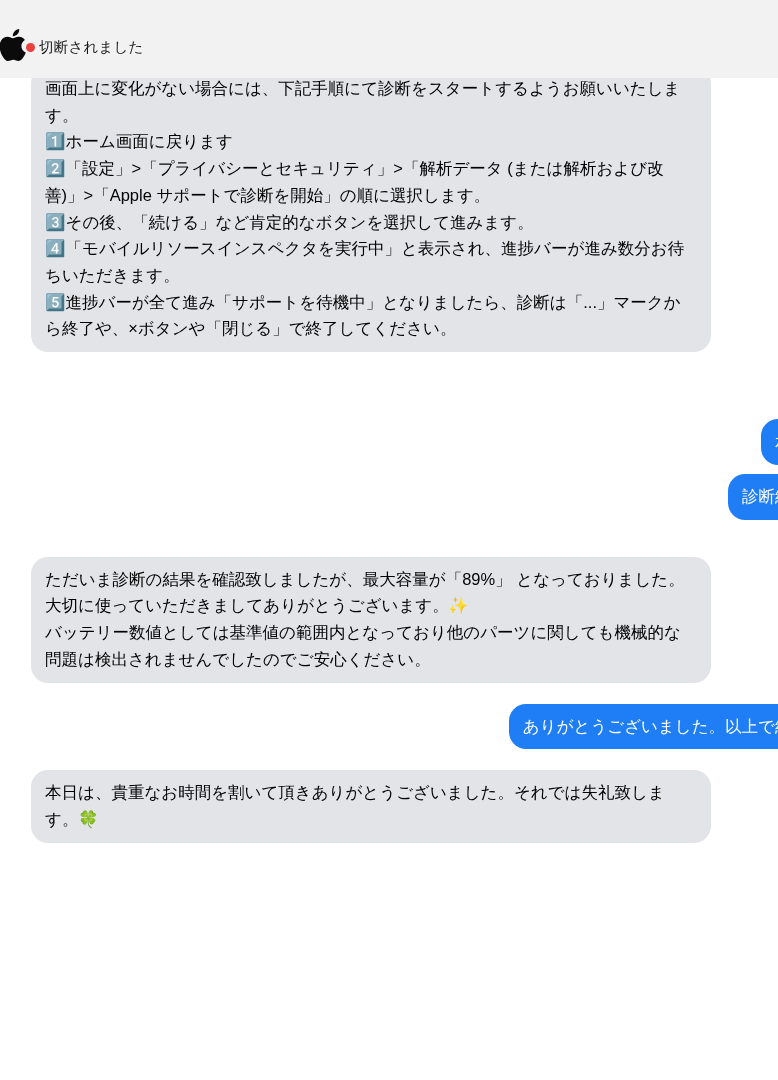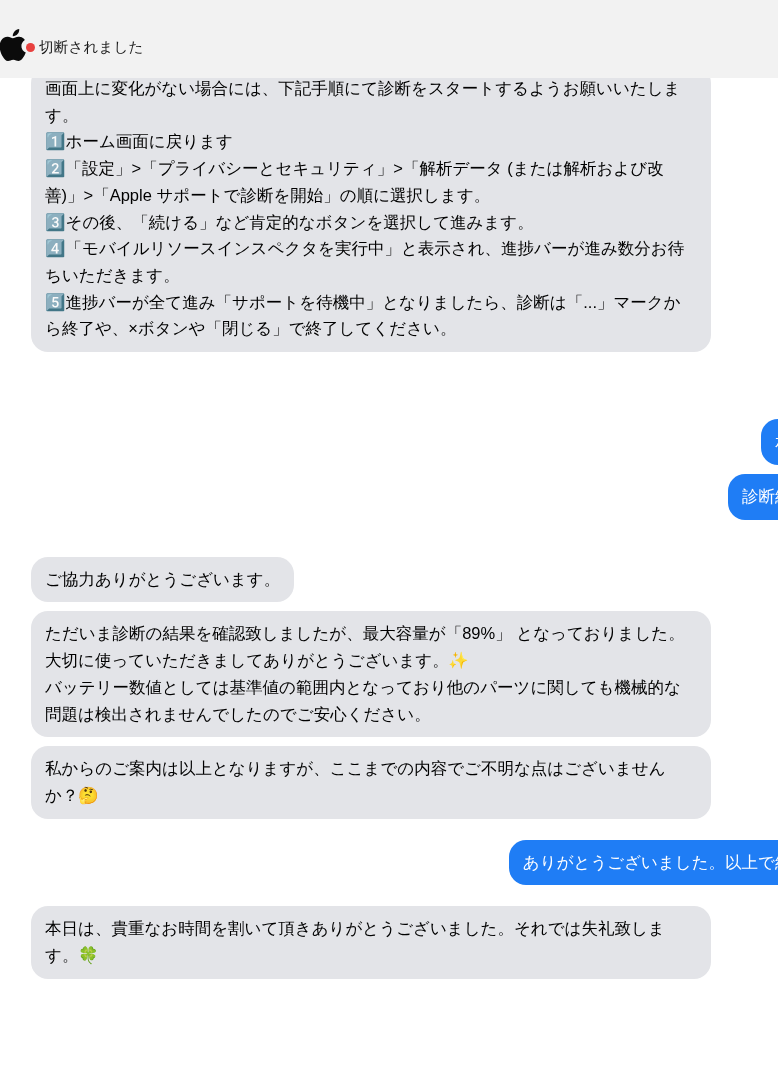--- a/index.html
+++ b/index.html
@@ -129,32 +129,26 @@
   <div class="msg-row right">
     <div class="bubble user">承知</div>
   </div>
 
   <div class="msg-row right">
     <div class="bubble user">診断終了</div>
   </div>
 
   <div style="height:28px"></div>
 
-  <div class="msg-row left">
-    <div class="bubble agent">ご協力ありがとうございます。</div>
-  </div>
 
   <div class="msg-row left">
     <div class="bubble agent">ただいま診断の結果を確認致しましたが、最大容量が「89%」 となっておりました。大切に使っていただきましてありがとうございます。✨
 バッテリー数値としては基準値の範囲内となっており他のパーツに関しても機械的な問題は検出されませんでしたのでご安心ください。</div>
   </div>
 
-  <div class="msg-row left">
-    <div class="bubble agent">私からのご案内は以上となりますが、ここまでの内容でご不明な点はございませんか？🤔</div>
-  </div>
 
   <div style="height:12px"></div>
 
   <div class="msg-row right">
     <div class="bubble user">ありがとうございました。以上で結構</div>
   </div>
 
   <div style="height:12px"></div>
 
   <div class="msg-row left">

